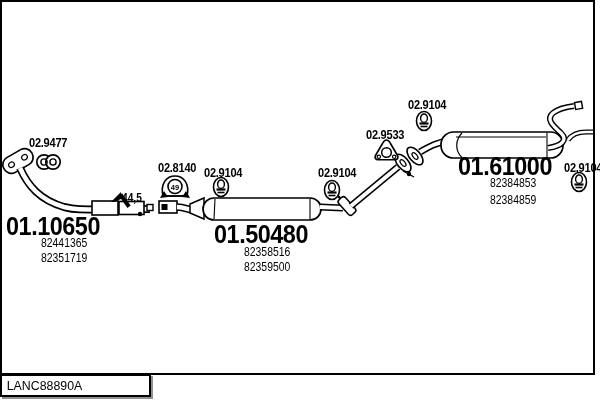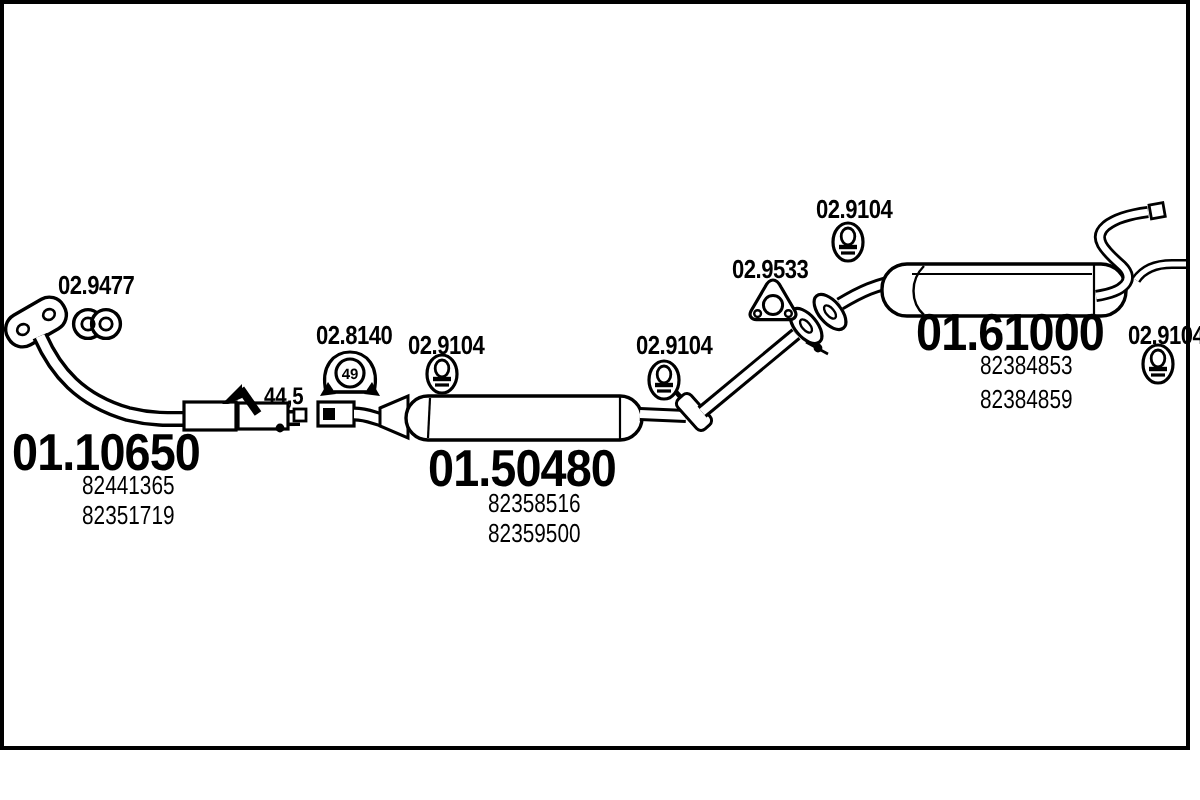--- a/index.html
+++ b/index.html
@@ -7,21 +7,21 @@
          font-family:"Liberation Sans","DejaVu Sans",sans-serif;color:#000;}
   .frame{position:absolute;left:0;top:0;width:595px;height:375px;
          border:2px solid #000;box-sizing:border-box;background:#fff;}
   .art{position:absolute;left:0;top:0;}
   .plbl{position:absolute;font-size:13px;font-weight:700;line-height:1;white-space:nowrap;
         letter-spacing:-0.3px;transform:scaleX(0.85);transform-origin:0 0;}
   .pcode{position:absolute;font-size:26px;font-weight:700;line-height:1;white-space:nowrap;
          letter-spacing:-0.5px;transform:scaleX(0.9);transform-origin:0 0;}
   .pserial{position:absolute;font-size:13px;font-weight:400;line-height:1;white-space:nowrap;
            transform:scaleX(0.8);transform-origin:0 0;}
-  .dim{position:absolute;display:flex;align-items:flex-start;gap:10px;}
+  .dim{position:absolute;display:flex;align-items:flex-start;gap:0;}
   .dim span{font-size:12px;font-weight:700;line-height:1;transform:scaleX(0.85);transform-origin:0 0;}
   .footerbox{position:absolute;left:0;top:374px;width:151px;height:23px;box-sizing:border-box;
              border:2px solid #000;background:#fff;box-shadow:2px 2px 0 #909090;}
   .footerbox div{font-size:13px;font-weight:400;line-height:19px;padding-left:5px;
                  transform:scaleX(0.95);transform-origin:0 0;white-space:nowrap;}
 </style>
 </head>
 <body>
 
 <div class="stage">
@@ -187,13 +187,16 @@
   <div class="pserial" style="left:41px;top:251px">82351719</div>
 
   <div class="pcode" style="left:214px;top:221px">01.50480</div>
   <div class="pserial" style="left:244px;top:245px">82358516</div>
   <div class="pserial" style="left:244px;top:260px">82359500</div>
 
   <div class="pcode" style="left:458px;top:153px">01.61000</div>
   <div class="pserial" style="left:490px;top:176px">82384853</div>
   <div class="pserial" style="left:490px;top:193px">82384859</div>
 
+  <div class="footerbox">
+    <div>LANC88890A</div>
+  </div>
 </div>
 
 </body></html>

